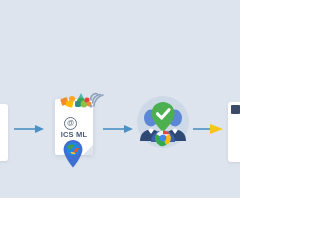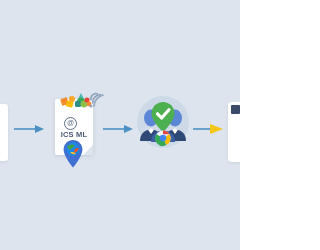--- a/index.html
+++ b/index.html
@@ -8,21 +8,21 @@
   }
   body {
     width: 240px;
     height: 250px;
     overflow: hidden;
     font-family: "Liberation Sans", sans-serif;
   }
   #canvas {
     position: relative;
     width: 240px;
-    height: 250px;
+    height: 198px;
     background: #dde4ed;
     overflow: hidden;
   }
 
   
   .flow-row {
     position: absolute;
     left: 0;
     top: 85px;
     width: 240px;

